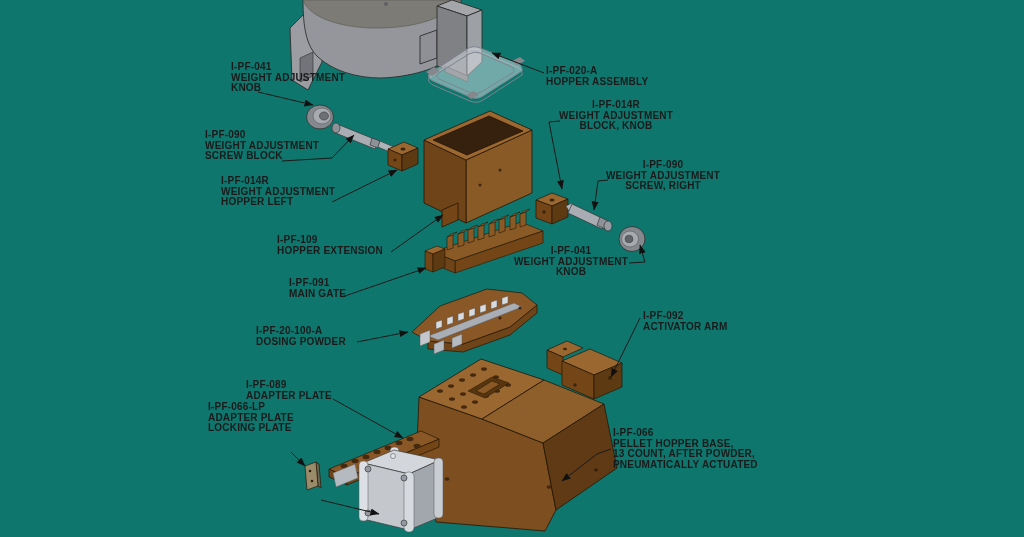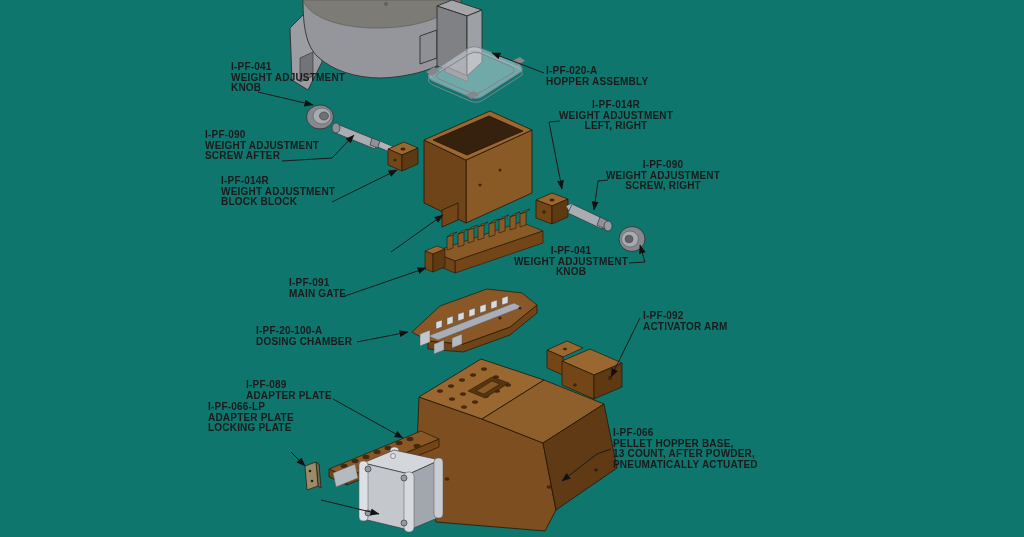--- a/index.html
+++ b/index.html
@@ -264,56 +264,60 @@
   </div>
 
   <div class="lbl" style="left:546px;top:66px">
     <div>I-PF-020-A</div>
     <div>HOPPER ASSEMBLY</div>
   </div>
 
   <div class="lbl" style="left:205px;top:130px">
     <div>I-PF-090</div>
     <div>WEIGHT ADJUSTMENT</div>
-    <div>SCREW AFTER</div>
+    <div>SCREW BLOCK</div>
   </div>
 
   <div class="lbl c" style="left:556px;top:100px;width:120px">
     <div>I-PF-014R</div>
     <div>WEIGHT ADJUSTMENT</div>
-    <div>LEFT, RIGHT</div>
+    <div>BLOCK, KNOB</div>
   </div>
 
   <div class="lbl" style="left:221px;top:176px">
     <div>I-PF-014R</div>
     <div>WEIGHT ADJUSTMENT</div>
-    <div>BLOCK BLOCK</div>
+    <div>HOPPER LEFT</div>
   </div>
 
   <div class="lbl c" style="left:604px;top:160px;width:118px">
     <div>I-PF-090</div>
     <div>WEIGHT ADJUSTMENT</div>
     <div>SCREW, RIGHT</div>
   </div>
 
+  <div class="lbl" style="left:277px;top:235px">
+    <div>I-PF-109</div>
+    <div>HOPPER EXTENSION</div>
+  </div>
 
   <div class="lbl c" style="left:510px;top:246px;width:122px">
     <div>I-PF-041</div>
     <div>WEIGHT ADJUSTMENT</div>
     <div>KNOB</div>
   </div>
 
   <div class="lbl" style="left:289px;top:278px">
     <div>I-PF-091</div>
     <div>MAIN GATE</div>
   </div>
 
   <div class="lbl" style="left:256px;top:326px">
     <div>I-PF-20-100-A</div>
-    <div>DOSING CHAMBER</div>
+    <div>DOSING POWDER</div>
   </div>
 
   <div class="lbl" style="left:643px;top:311px">
     <div>I-PF-092</div>
     <div>ACTIVATOR ARM</div>
   </div>
 
   <div class="lbl" style="left:246px;top:380px">
     <div>I-PF-089</div>
     <div>ADAPTER PLATE</div>

